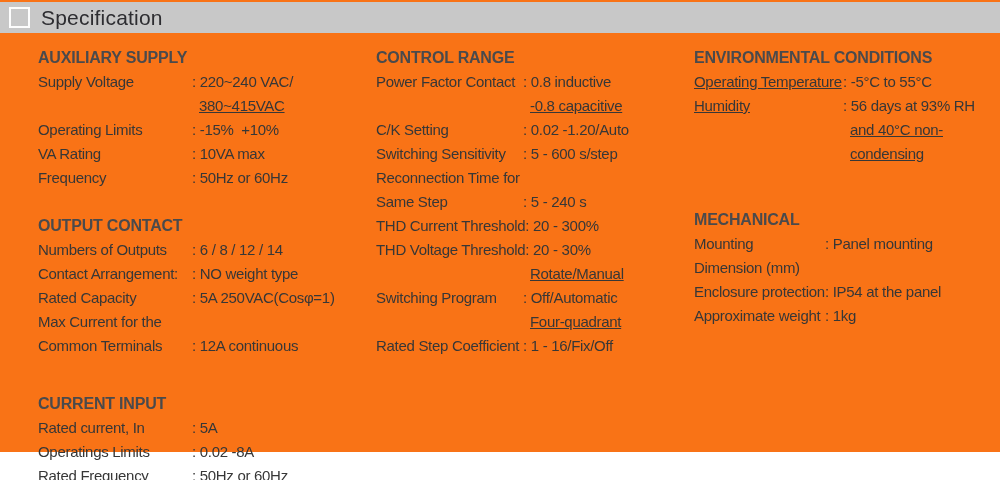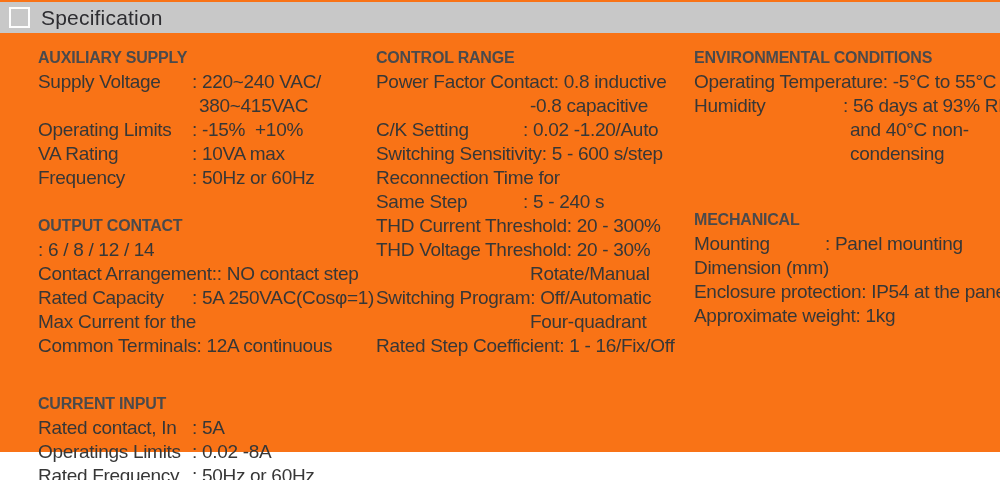--- a/index.html
+++ b/index.html
@@ -46,31 +46,31 @@
   .section-title {
     font-size:16px; font-weight:bold;
     color:#4a4a4c;
     letter-spacing:-0.2px;
     line-height:25px;
     white-space:pre;
   }
   .row {
     display:flex;
     line-height:24px;
-    font-size:19px;
+    font-size:15px;
     letter-spacing:-0.3px;
     color:#373737;
   }
   .lbl { white-space:pre; flex-shrink:0; }
   .val { white-space:pre; }
   .col-1 .lbl { min-width:154px; }
   .col-2 .lbl { min-width:147px; }
-  .col-3 .s-env  .lbl { min-width:149px; }
+  .col-3 .s-env  .lbl { min-width:149px;text-decoration:underline; }
   .col-3 .s-mech .lbl { min-width:131px; }
-  .val.cont { padding-left:7px; }
+  .val.cont { padding-left:7px;text-decoration:underline; }
 </style>
 </head>
 <body>
 
 <div class="page">
 
   <div class="header-bar">
     <span class="header-icon"></span>
     <span class="header-title">Specification</span>
   </div>
@@ -96,44 +96,45 @@
       </div>
       <div class="row">
         <span class="lbl">Frequency</span>
         <span class="val">: 50Hz or 60Hz</span>
       </div>
     </div>
 
     <div class="section s-output">
       <div class="section-title">OUTPUT CONTACT</div>
       <div class="row">
+        <span class="lbl">Numbers of Outputs</span>
         <span class="val">: 6 / 8 / 12 / 14</span>
       </div>
       <div class="row">
         <span class="lbl">Contact Arrangement:</span>
-        <span class="val">: NO contact step</span>
+        <span class="val">: NO weight type</span>
       </div>
       <div class="row">
         <span class="lbl">Rated Capacity</span>
         <span class="val">: 5A 250VAC(Cosφ=1)</span>
       </div>
       <div class="row">
         <span class="lbl">Max Current for the</span>
         <span class="val"></span>
       </div>
       <div class="row">
         <span class="lbl">Common Terminals</span>
         <span class="val">: 12A continuous</span>
       </div>
     </div>
 
     <div class="section s-current">
       <div class="section-title">CURRENT INPUT</div>
       <div class="row">
-        <span class="lbl">Rated contact, In</span>
+        <span class="lbl">Rated current, In</span>
         <span class="val">: 5A</span>
       </div>
       <div class="row">
         <span class="lbl">Operatings Limits</span>
         <span class="val">: 0.02 -8A</span>
       </div>
       <div class="row">
         <span class="lbl">Rated Frequency</span>
         <span class="val">: 50Hz or 60Hz</span>
       </div>

